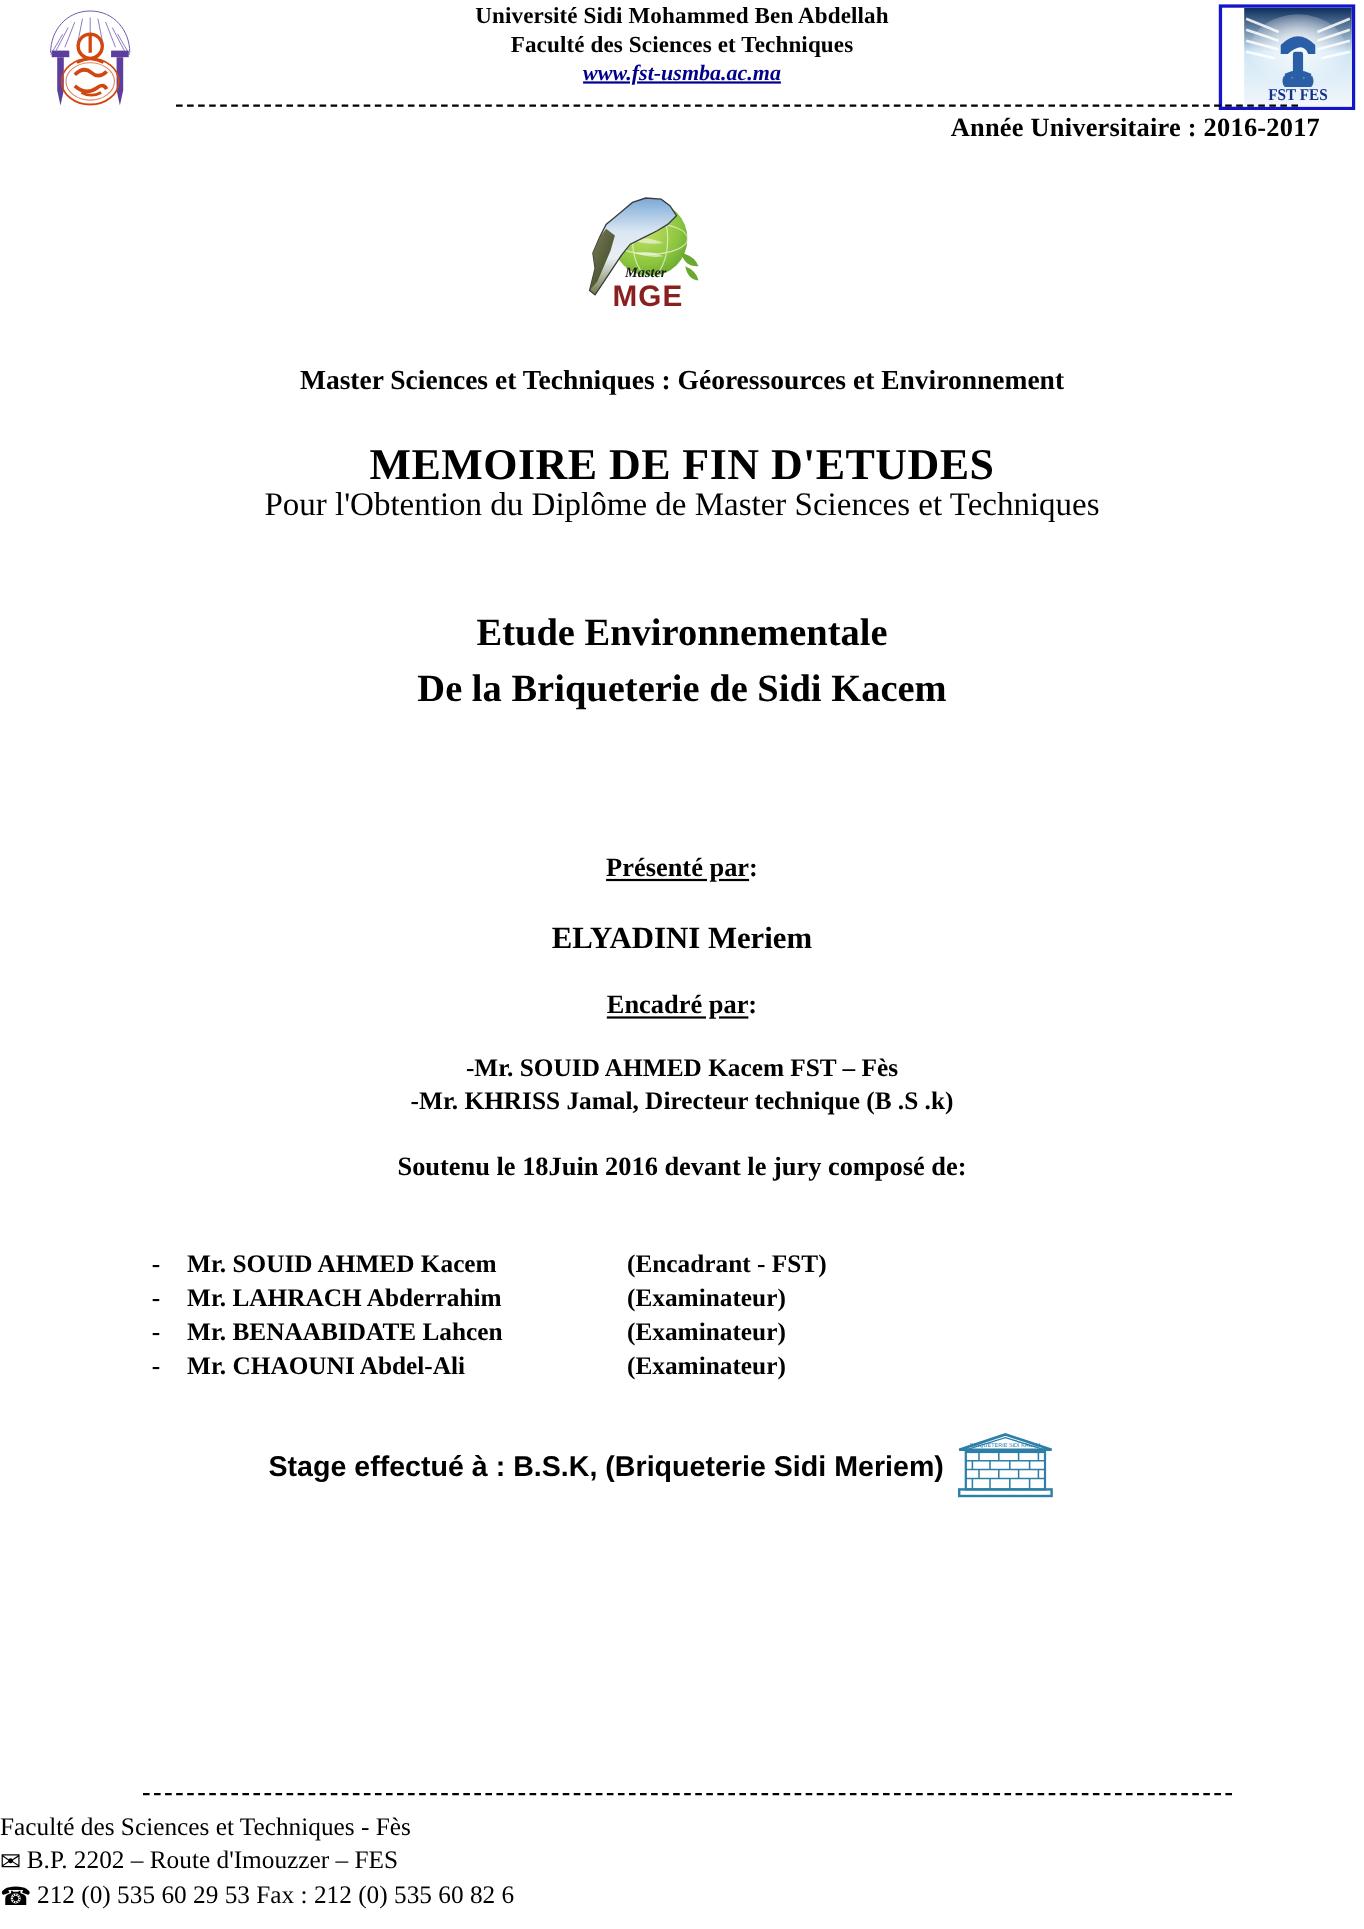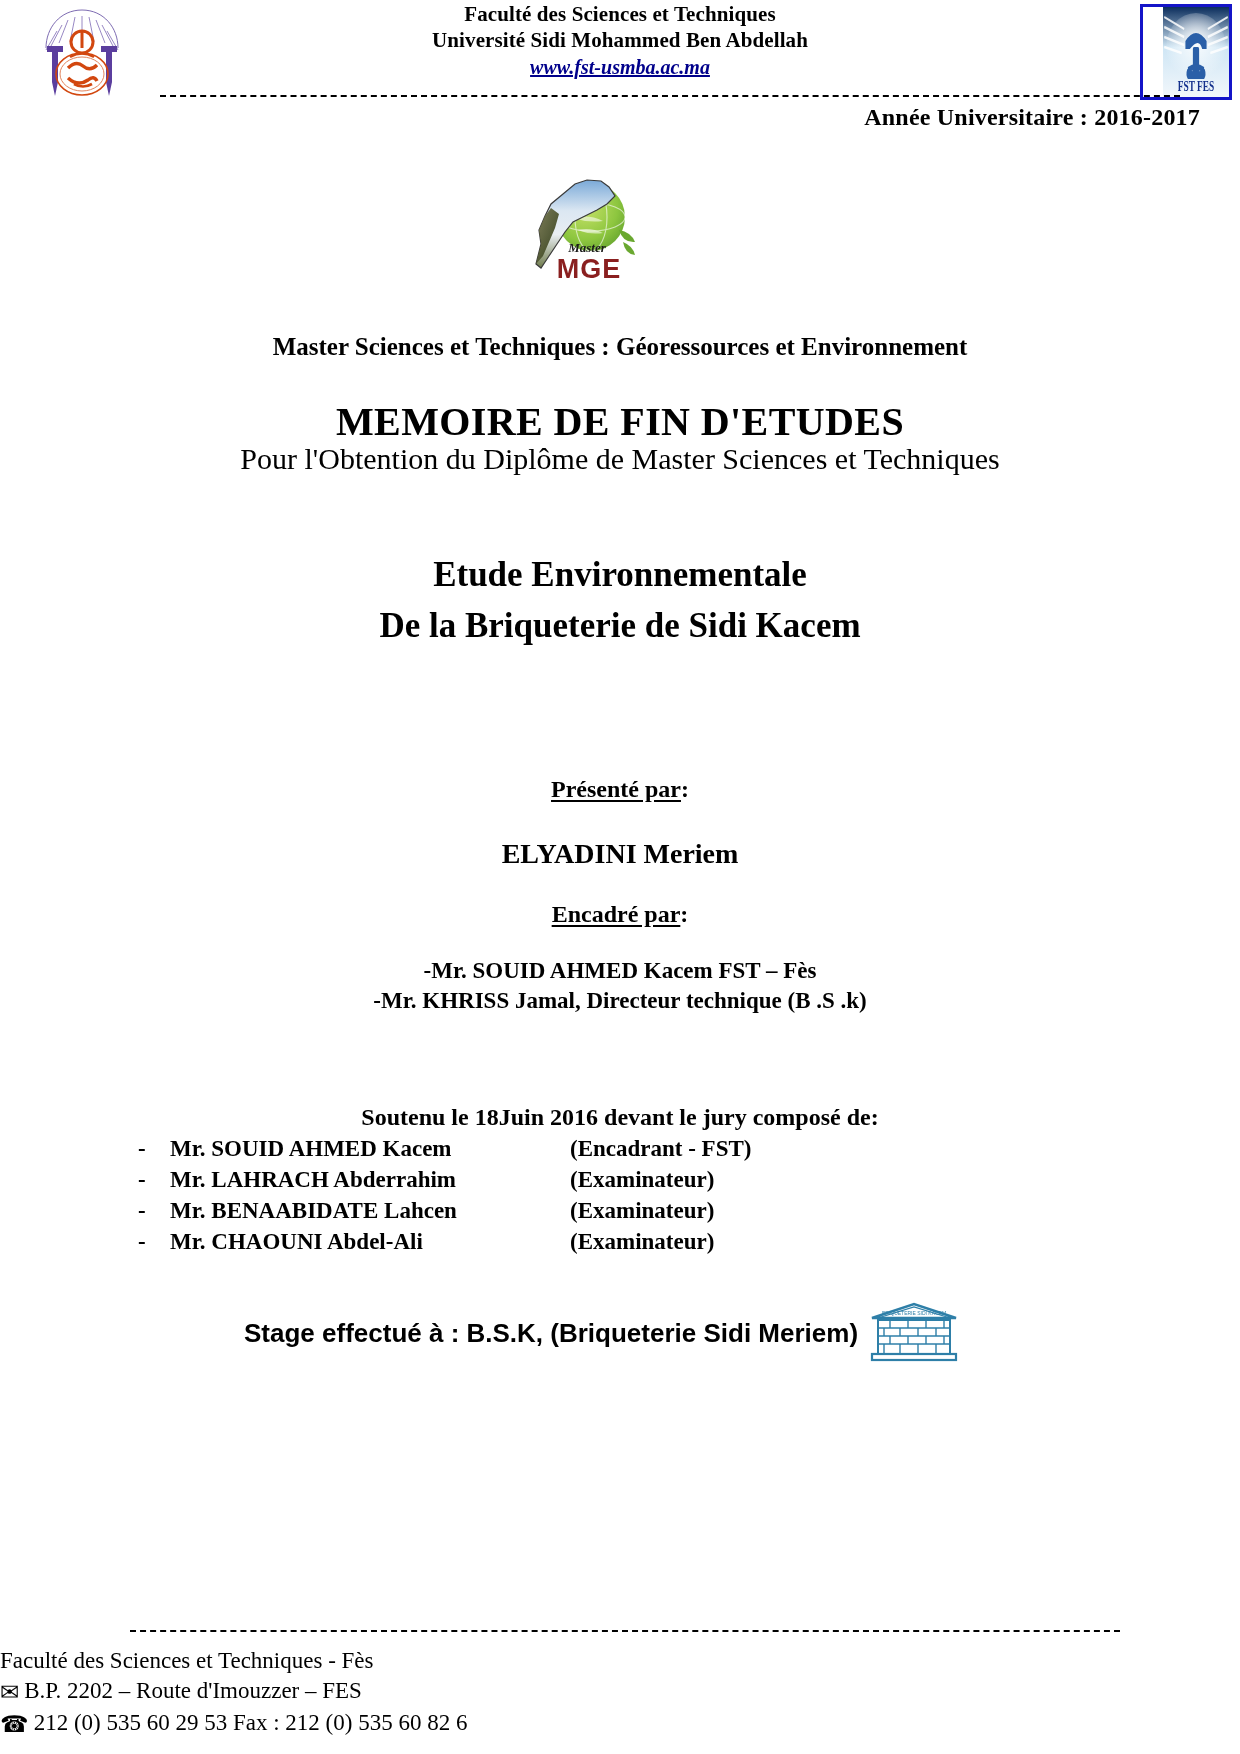--- a/index.html
+++ b/index.html
@@ -23,21 +23,21 @@
   }
   .dashed-rule{
     position:absolute;left:160px;right:60px;top:95px;
     border-top:2.5px dashed #000;height:0;
   }
   .dashed-rule.footer-rule{left:130px;right:120px;top:0;}
 
   
   .seal{position:absolute;left:30px;top:2px;width:104px;height:100px;}
   
-  .fstfes{position:absolute;right:8px;top:4px;width:92px;height:96px;
+  .fstfes{position:absolute;right:8px;top:4px;width:124px;height:96px;
           border:3px solid #1414c8;box-sizing:border-box;background:#ffffff;padding-left:20px;}
 
   .year{
     position:absolute;right:40px;top:104px;
     font-weight:bold;font-size:24px;letter-spacing:.2px;
   }
 
   
   .mge{position:absolute;left:489px;top:160px;width:160px;height:120px;}
 
@@ -74,21 +74,21 @@
     position:absolute;left:0;right:0;top:873px;
     font-weight:bold;font-size:24px;
   }
   .encadre .u{text-decoration:underline;text-underline-offset:3px;}
   .supervisors{
     position:absolute;left:0;right:0;top:928px;
     font-weight:bold;font-size:23px;line-height:1.32;
   }
 
   .soutenu{
-    position:absolute;left:0;right:0;top:1076px;
+    position:absolute;left:0;right:0;top:1020px;
     font-weight:bold;font-size:24px;
   }
 
   .jury{
     position:absolute;left:138px;top:1133px;width:760px;
     font-weight:bold;font-size:23px;
   }
   .jury-row{display:flex;align-items:baseline;line-height:1.35;}
   .jury-dash{width:32px;flex:0 0 32px;}
   .jury-name{flex:0 0 400px;}
@@ -144,22 +144,22 @@
         <ellipse cx="52" cy="72" rx="26" ry="21" fill="none" stroke="#D2470F" stroke-width="1.6"></ellipse>
         <ellipse cx="52" cy="72" rx="22" ry="17" fill="none" stroke="#E2845C" stroke-width="1"></ellipse>
         <path d="M38 66 q8 -8 15 -2 q7 6 14 -1" stroke="#D2470F" stroke-width="3.4" fill="none"></path>
         <path d="M38 76 q10 9 20 2 q6 -5 9 1" stroke="#D2470F" stroke-width="3.4" fill="none"></path>
         <path d="M44 82 q9 5 18 0" stroke="#D2470F" stroke-width="2.6" fill="none"></path>
         <path d="M40 55 q12 -7 24 0" stroke="#D2470F" stroke-width="2.4" fill="none"></path>
       </svg>
     </div>
 
     <div class="header-center">
+      <div class="hdr-line">Université Sidi Mohammed Ben Abdellah</div>
       <div class="hdr-line">Faculté des Sciences et Techniques</div>
-      <div class="hdr-line">Université Sidi Mohammed Ben Abdellah</div>
       <a class="hdr-url" href="#">www.fst-usmba.ac.ma</a>
     </div>
 
     <div class="fstfes">
       <svg viewBox="0 0 106 90" width="100%" height="100%" preserveAspectRatio="none" aria-hidden="true">
         <defs>
           <linearGradient id="gBg" x1="0" y1="0" x2="0" y2="1">
             <stop offset="0%" stop-color="#0b2d5c"></stop>
             <stop offset="45%" stop-color="#cfe6f5"></stop>
             <stop offset="100%" stop-color="#f2f7fb"></stop>

